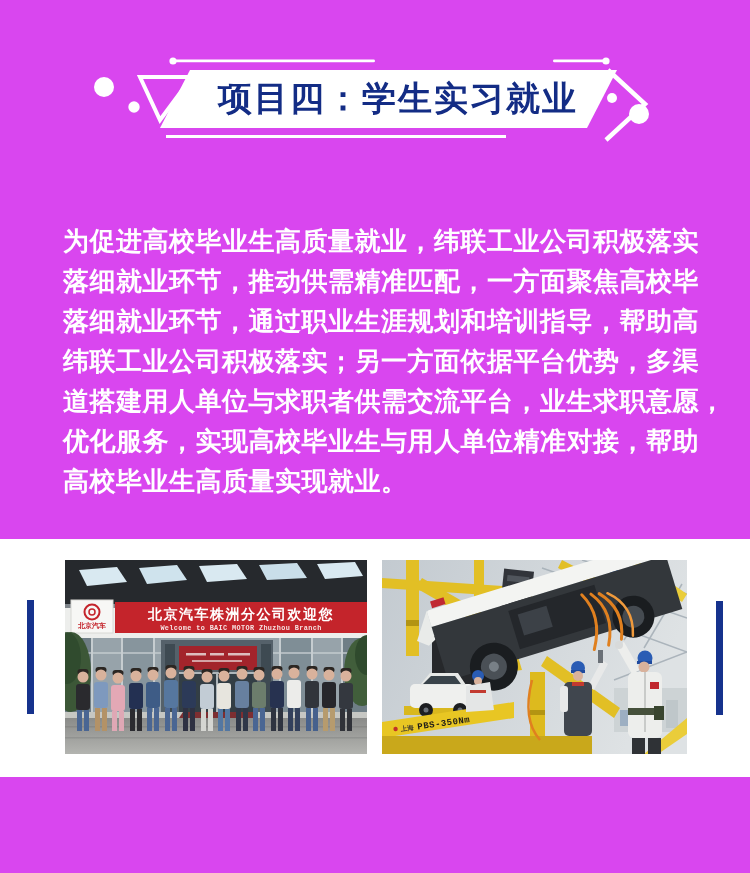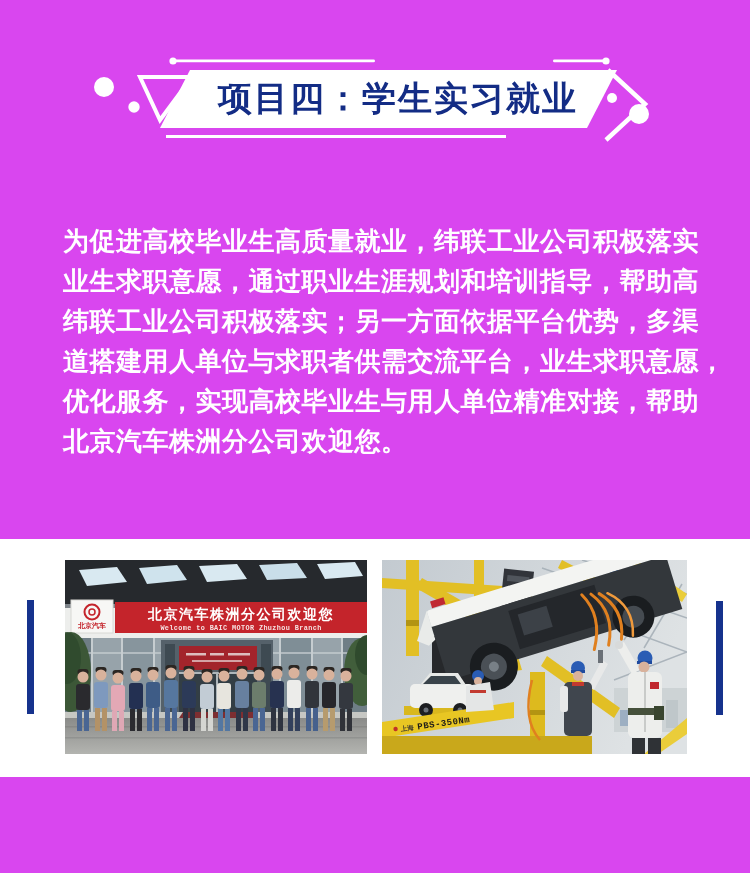--- a/index.html
+++ b/index.html
@@ -55,25 +55,26 @@
     <circle cx="104" cy="87" r="10" fill="#ffffff"></circle>
     <circle cx="134" cy="107" r="5.7" fill="#ffffff"></circle>
     <circle cx="612" cy="98" r="5" fill="#ffffff"></circle>
     <circle cx="639" cy="114" r="10" fill="#ffffff"></circle>
   </svg>
 
   <div class="banner-title">项目四：学生实习就业</div>
 
   <div class="intro">
     <div>为促进高校毕业生高质量就业，纬联工业公司积极落实</div>
-    <div>业生求职意愿，通过职业生涯规划和培训指导，帮助高</div>
+    <div>落细就业环节，推动供需精准匹配，一方面聚焦高校毕</div>
+    <div>落细就业环节，通过职业生涯规划和培训指导，帮助高</div>
     <div>纬联工业公司积极落实；另一方面依据平台优势，多渠</div>
     <div>道搭建用人单位与求职者供需交流平台，业生求职意愿，</div>
     <div>优化服务，实现高校毕业生与用人单位精准对接，帮助</div>
-    <div>北京汽车株洲分公司欢迎您。</div>
+    <div>高校毕业生高质量实现就业。</div>
   </div>
 
   <div class="white-band"></div>
   <div class="side-bar left"></div>
   <div class="side-bar right"></div>
 
   <svg class="photo photo-left" width="302" height="194" viewBox="0 0 302 194">
     <defs>
       <linearGradient id="pav" x1="0" y1="0" x2="0" y2="1">
         <stop offset="0" stop-color="#8A8B89"></stop>

